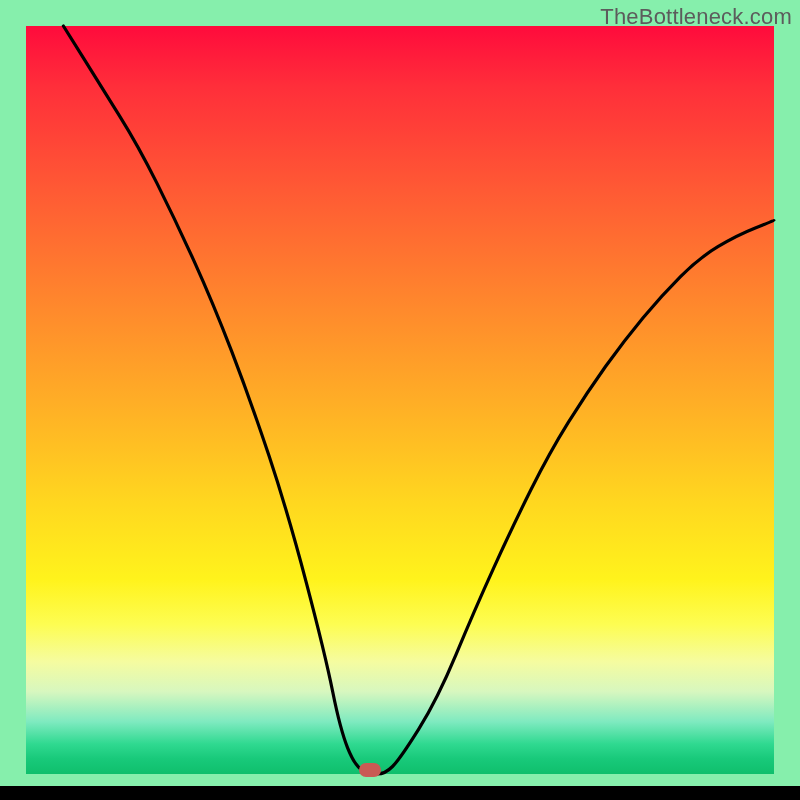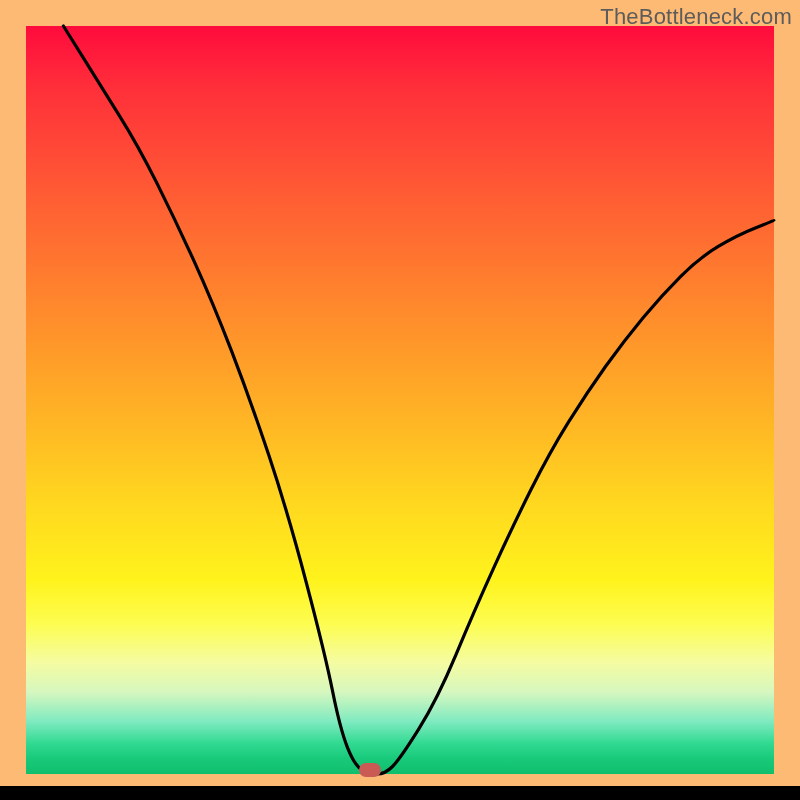--- a/index.html
+++ b/index.html
@@ -8,21 +8,21 @@
     width: 800px;
     height: 800px;
     overflow: hidden;
     background: #000;
     font-family: Arial, Helvetica, sans-serif;
   }
   .frame {
     position: relative;
     width: 800px;
     height: 786px;
-    background: #fdba74;
+    background: #86efac;
   }
   .plot-area {
     position: absolute;
     left: 26px;
     top: 26px;
     width: 748px;
     height: 748px;
     
     background: linear-gradient(
       to bottom,

